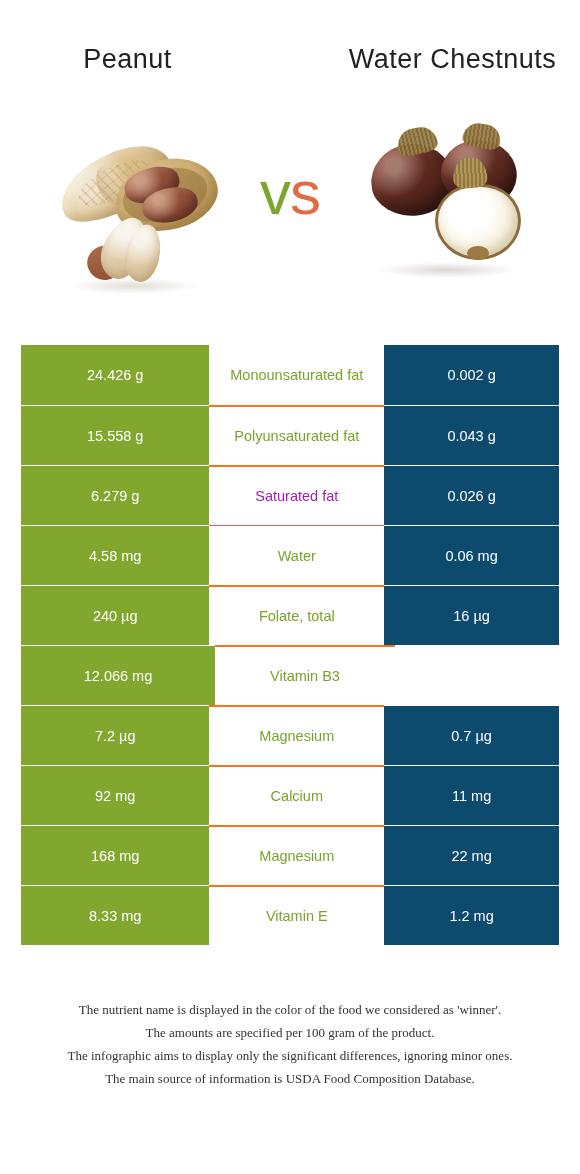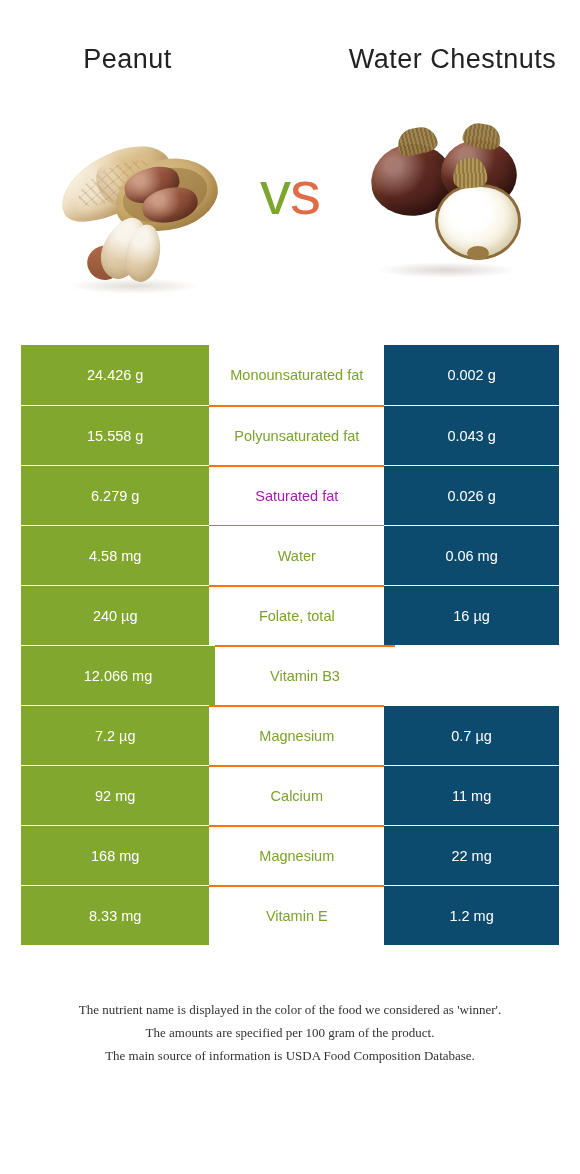--- a/index.html
+++ b/index.html
@@ -336,14 +336,15 @@
     <div class="row">
       <div class="cell cell-left">8.33 mg</div>
       <div class="cell cell-mid win-green">Vitamin E</div>
       <div class="cell cell-right">1.2 mg</div>
     </div>
   </div>
 
 <div class="footer">
   <p>The nutrient name is displayed in the color of the food we considered as 'winner'.</p>
   <p>The amounts are specified per 100 gram of the product.</p>
+  <p>The infographic aims to display only the significant differences, ignoring minor ones.</p>
   <p>The main source of information is USDA Food Composition Database.</p>
 </div>
 
 </body></html>

